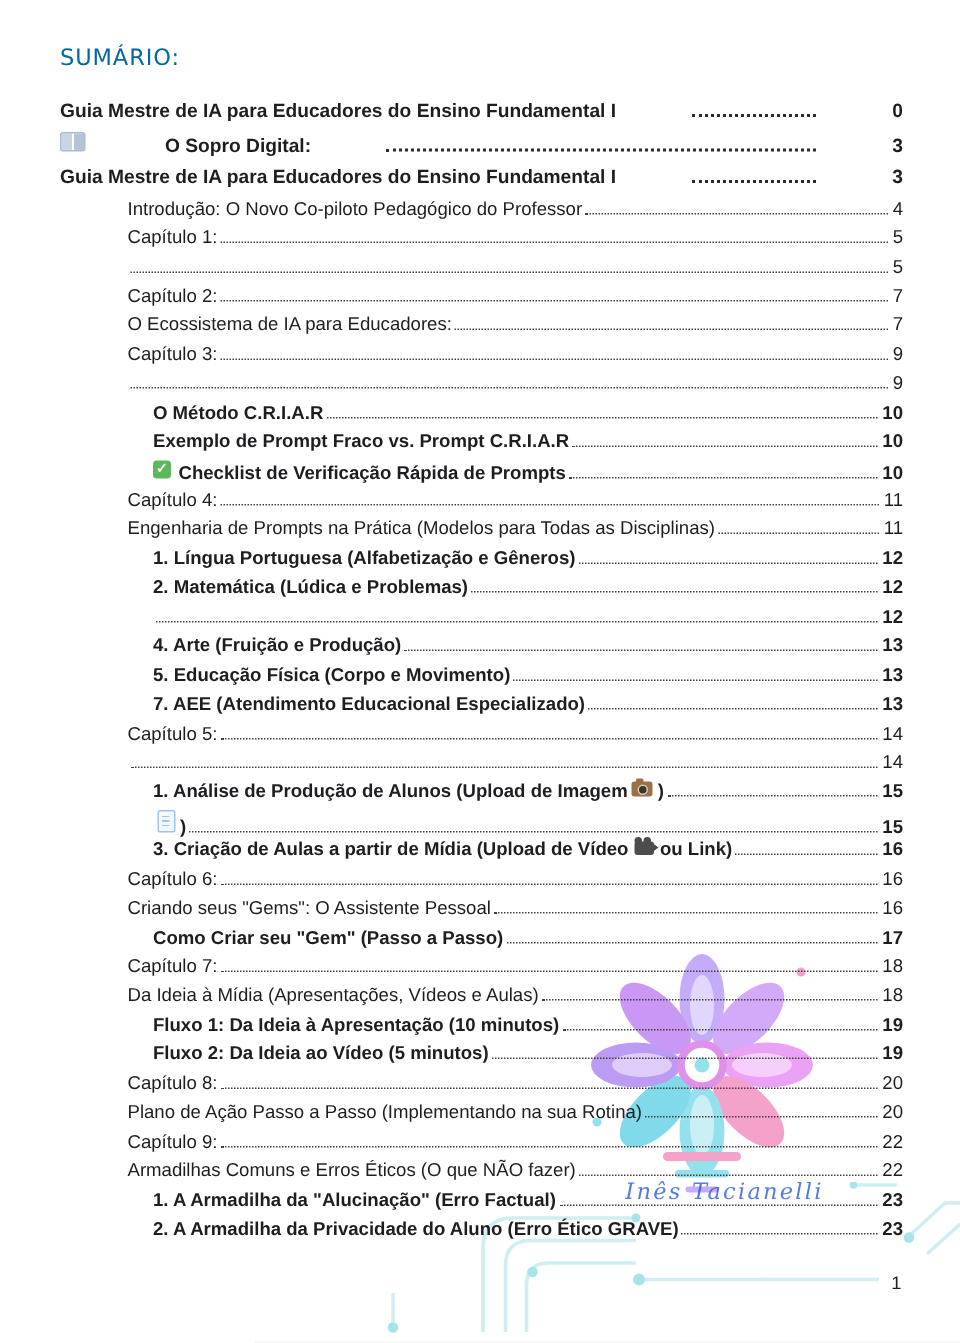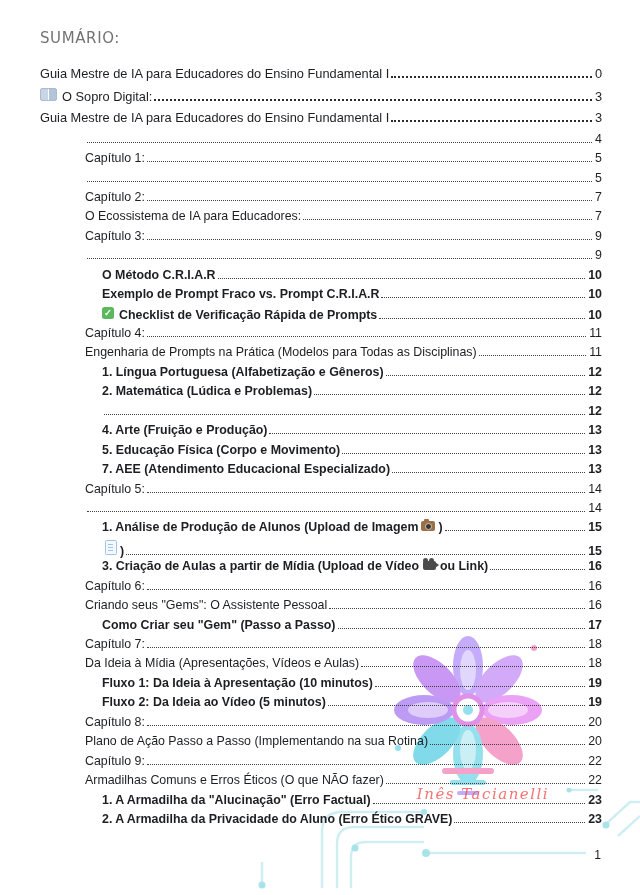--- a/index.html
+++ b/index.html
@@ -7,33 +7,33 @@
     position:relative;
     width:640px;height:895px;
     background:#ffffff;
     overflow:hidden;
     font-family:"Liberation Sans", sans-serif;
     color:#1c1e21;
   }
   .doc-title{
     position:absolute;left:40px;top:29px;
     font-family:"DejaVu Sans", sans-serif;
-    font-size:15px;color:#737373;letter-spacing:0.6px;
+    font-size:15px;color:#0369a1;letter-spacing:0.6px;
   }
   .toc{
     position:absolute;left:40px;right:38px;top:66px;
   }
   .toc-row{
     display:flex;align-items:baseline;
     height:19.45px;
     font-size:12.4px;
     white-space:nowrap;
     position:relative;z-index:2;
   }
-  .toc-row.lvl0{height:21.9px;font-weight:400;font-size:12.8px;}
+  .toc-row.lvl0{height:21.9px;font-weight:700;font-size:12.8px;gap:48px;}
   .toc-row.lvl1{padding-left:45px;}
   .toc-row.lvl2{padding-left:62px;font-weight:bold;}
   .entry-text{flex:0 0 auto;}
   .leader{
     flex:1 1 auto;min-width:8px;
     border-bottom:1.8px dotted #3f3f3f;
     margin:0 2px 3px 2px;
   }
   .lvl0 .leader{border-bottom:2px dotted #2b2b2b;}
   .pagenum{flex:0 0 auto;margin-left:1px;}
@@ -63,21 +63,21 @@
     background:repeating-linear-gradient(#9fc5e8 0 1px,transparent 1px 3px);}
   .video-icon{width:13px;height:9px;background:#4c4c4c;border-radius:2px;margin:0 4px;vertical-align:-1px;}
   .video-icon::before{content:"";position:absolute;top:-3.5px;left:0.5px;width:5px;height:5px;background:#4c4c4c;border-radius:50%;box-shadow:6px 0 0 #4c4c4c;}
   .video-icon::after{content:"";position:absolute;right:-3.5px;top:1px;border-left:4px solid #4c4c4c;border-top:3.5px solid transparent;border-bottom:3.5px solid transparent;}
   
   .wm{position:absolute;z-index:1;pointer-events:none;}
   .wm-signature{
     position:absolute;left:378px;top:785px;width:210px;z-index:1;
     text-align:center;pointer-events:none;
     font-family:"DejaVu Serif", serif;font-style:italic;
-    font-size:15px;letter-spacing:1.5px;color:#ef4444;opacity:0.75;
+    font-size:15px;letter-spacing:1.5px;color:#1d4ed8;opacity:0.75;
   }
 </style>
 </head>
 <body>
 
 <div class="page">
 
   <svg class="wm" style="left:358px;top:608px;" width="220" height="220" viewBox="0 0 220 220" aria-hidden="true">
     <g transform="translate(110,102)" opacity="0.5">
       <g>
@@ -142,20 +142,21 @@
         <span class="entry-text">O Sopro Digital:</span>
         <span class="leader"></span>
         <span class="pagenum">3</span>
       </div>
       <div class="toc-row lvl0">
         <span class="entry-text">Guia Mestre de IA para Educadores do Ensino Fundamental I</span>
         <span class="leader"></span>
         <span class="pagenum">3</span>
       </div>
       <div class="toc-row lvl1">
+        <span class="entry-text">Introdução: O Novo Co-piloto Pedagógico do Professor</span>
         <span class="leader"></span>
         <span class="pagenum">4</span>
       </div>
       <div class="toc-row lvl1">
         <span class="entry-text">Capítulo 1:</span>
         <span class="leader"></span>
         <span class="pagenum">5</span>
       </div>
       <div class="toc-row lvl1">
         <span class="leader"></span>

